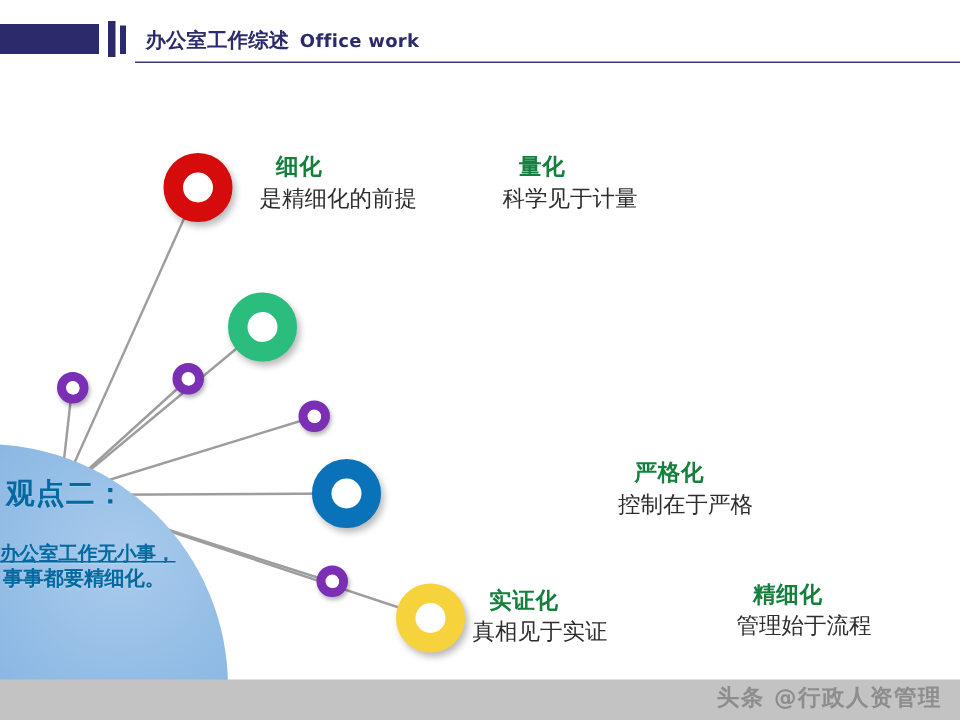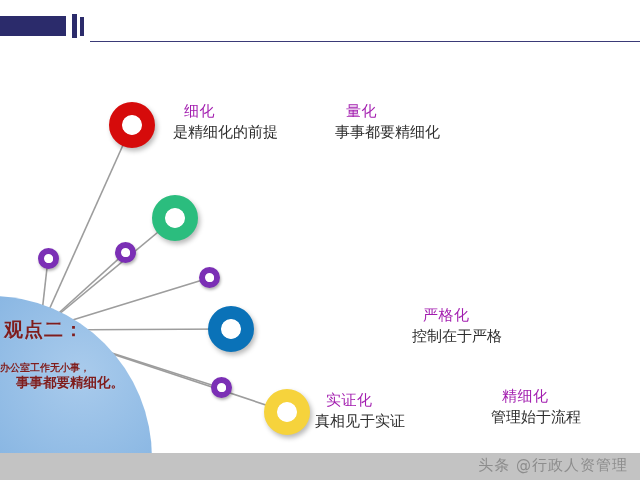--- a/index.html
+++ b/index.html
@@ -75,44 +75,45 @@
     width: 324px;
     height: 324px;
     border-radius: 50%;
     background: radial-gradient(circle at 78% 24%, #a9cbec 0%, #8ab7e3 32%, #5b97d8 72%, #4f8ac9 100%);
   }
   .dome-text {
     position: absolute;
     left: 0px;
     top: 318px;
     width: 160px;
-    color: #7f1d1d;
+    color: #0369a1;
     font-weight: bold;
   }
   .dome-heading {
     display: block;
     font-size: 19px;
     letter-spacing: 1px;
     margin: 0 0 0 4px;
     line-height: 1.2;
     text-shadow: 0 1px 0 rgba(255,255,255,.18);
   }
   .dome-sub {
     display: block;
-    font-size: 10px;
+    font-size: 13px;
     line-height: 1.32;
     margin-top: 20px;
     margin-left: 0px;
     text-shadow: 0 1px 0 rgba(255,255,255,.15);
+    text-decoration: underline;
   }
   .dome-sub-2 {
     display: block;
     font-size: 13.5px;
     line-height: 1.32;
-    margin-left: 16px;
+    margin-left: 2px;
     text-shadow: 0 1px 0 rgba(255,255,255,.15);
   }
 
   
   .lines {
     position: absolute;
     left: 0;
     top: 0;
   }
 
@@ -135,22 +136,22 @@
   .ring-lg { width: 46px; height: 46px; }
   .ring-lg::after { width: 19px; height: 19px; }
   .ring-sm { width: 21px; height: 21px; box-shadow: 1px 2px 3px rgba(0,0,0,.3); }
   .ring-sm::after { width: 8px; height: 8px; }
 
   
   .lbl { position: absolute; white-space: nowrap; }
   .lbl .t {
     display: block;
     font-size: 15px;
-    font-weight: normal;
-    color: #a21caf;
+    font-weight: bold;
+    color: #15803d;
     line-height: 1.15;
     letter-spacing: .5px;
   }
   .lbl .d {
     display: block;
     font-size: 15px;
     color: #2d2d2d;
     line-height: 1.3;
     margin-top: 3px;
   }
@@ -163,34 +164,37 @@
     top: 453px;
     width: 640px;
     height: 27px;
     background: #c3c3c3;
   }
   .watermark {
     position: absolute;
     right: 12px;
     top: 456px;
     font-size: 15px;
-    font-weight: normal;
+    font-weight: bold;
     color: #8d8d8d;
     letter-spacing: 1px;
     white-space: nowrap;
   }
 </style>
 </head>
 <body>
 
 <div id="slide">
 
   <div class="hdr-block"></div>
   <div class="hdr-bar-a"></div>
   <div class="hdr-bar-b"></div>
+  <div class="hdr-title">
+    <span>办公室工作综述</span><span class="en">Office work</span>
+  </div>
   <div class="hdr-rule"></div>
 
   <svg class="lines" width="640" height="480">
     <g stroke="#9d9d9d" stroke-width="1.6" fill="none">
       <line x1="132" y1="125" x2="40" y2="330"></line>
       <line x1="175" y1="218" x2="40" y2="330"></line>
       <line x1="231" y1="329" x2="40" y2="330"></line>
       <line x1="287" y1="412" x2="40" y2="330"></line>
       <line x1="48" y1="259" x2="40" y2="330"></line>
       <line x1="125" y1="253" x2="40" y2="330"></line>
@@ -216,21 +220,21 @@
 
 
 
   <div class="lbl indent" style="left:315px; top:392px;">
     <span class="t">实证化</span>
     <span class="d">真相见于实证</span>
   </div>
 
   <div class="lbl indent" style="left:335px; top:103px;">
     <span class="t">量化</span>
-    <span class="d">事事都要精细化</span>
+    <span class="d">科学见于计量</span>
   </div>
 
 
   <div class="lbl indent" style="left:412px; top:307px;">
     <span class="t">严格化</span>
     <span class="d">控制在于严格</span>
   </div>
 
   <div class="lbl indent" style="left:461px; top:388px;margin-left:30px;">
     <span class="t">精细化</span>

